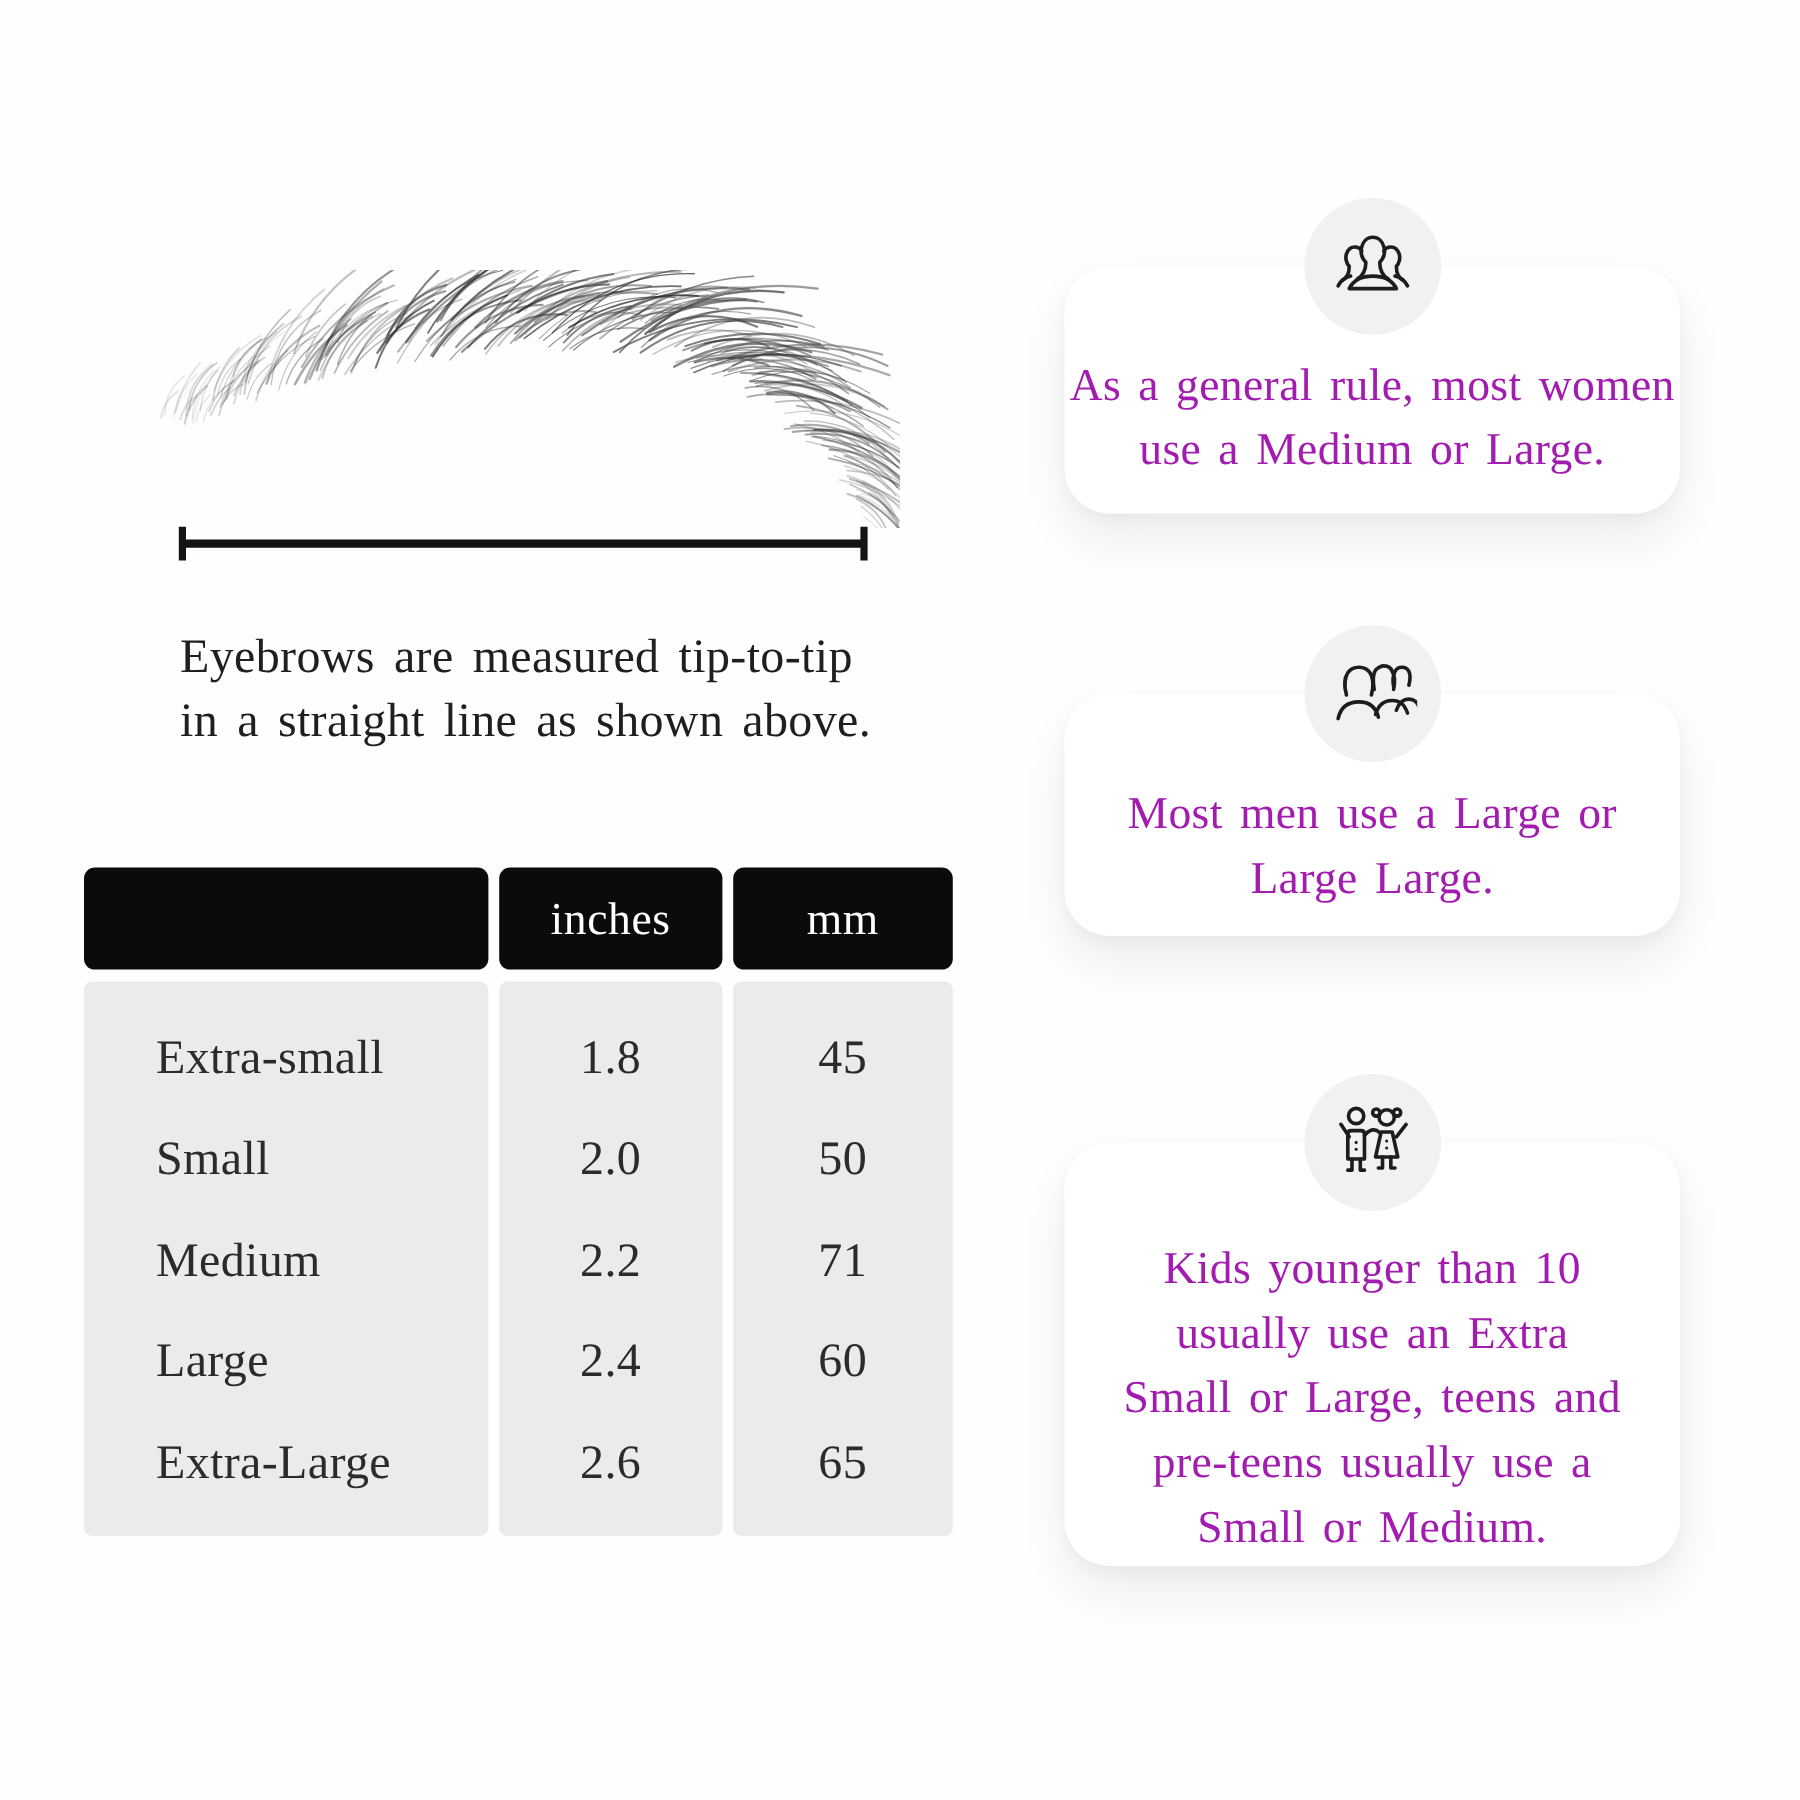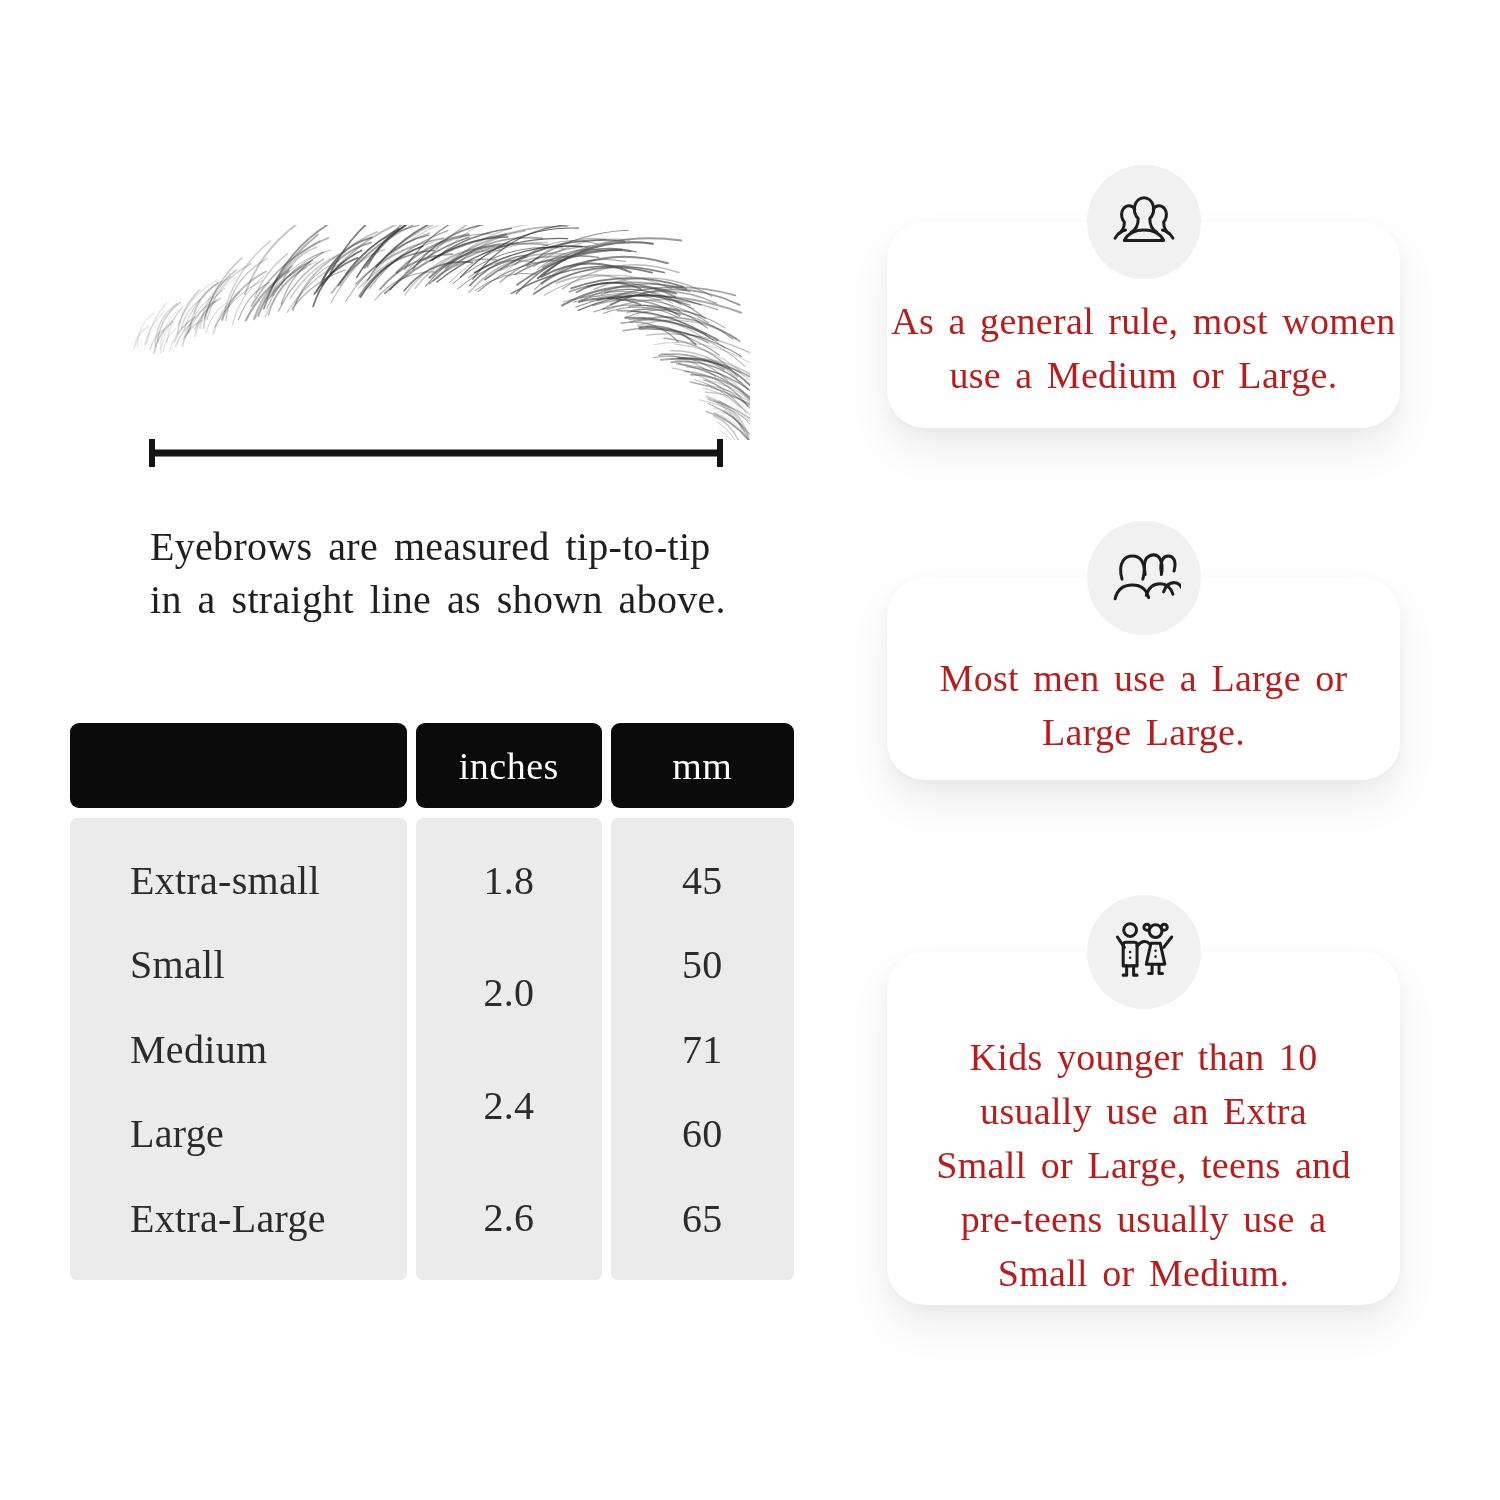--- a/index.html
+++ b/index.html
@@ -47,21 +47,21 @@
     position:absolute;top:-57px;left:50%;transform:translateX(-50%);
     width:114px;height:114px;border-radius:50%;background:#f1f1f1;
     display:flex;align-items:center;justify-content:center;
   }
   .badge svg{width:74px;height:74px;stroke:#1d1d1d;fill:none;
     stroke-width:2.6;stroke-linecap:round;stroke-linejoin:round;}
   .badge svg .dot{fill:#1d1d1d;stroke:none;}
   .card-text{
     position:absolute;left:0;right:0;top:0;bottom:0;
     display:flex;flex-direction:column;align-items:center;justify-content:center;
-    text-align:center;font-size:38px;line-height:54px;color:#b91c1c;
+    text-align:center;font-size:38px;line-height:54px;color:#a21caf;
     letter-spacing:.3px;word-spacing:.12em;
   }
   .card-1 .card-text{padding-top:46px;}
   .card-2 .card-text{padding-top:52px;}
   .card-3 .card-text{padding-top:72px;}
 </style>
 </head>
 <body>
 
 <div id="stage">
@@ -326,20 +326,21 @@
         <div class="cell">Medium</div>
         <div class="cell">Large</div>
         <div class="cell">Extra-Large</div>
       </div>
     </div>
     <div class="col col-inches">
       <div class="th">inches</div>
       <div class="tbody">
         <div class="cell">1.8</div>
         <div class="cell">2.0</div>
+        <div class="cell">2.2</div>
         <div class="cell">2.4</div>
         <div class="cell">2.6</div>
       </div>
     </div>
     <div class="col col-mm">
       <div class="th">mm</div>
       <div class="tbody">
         <div class="cell">45</div>
         <div class="cell">50</div>
         <div class="cell">71</div>

